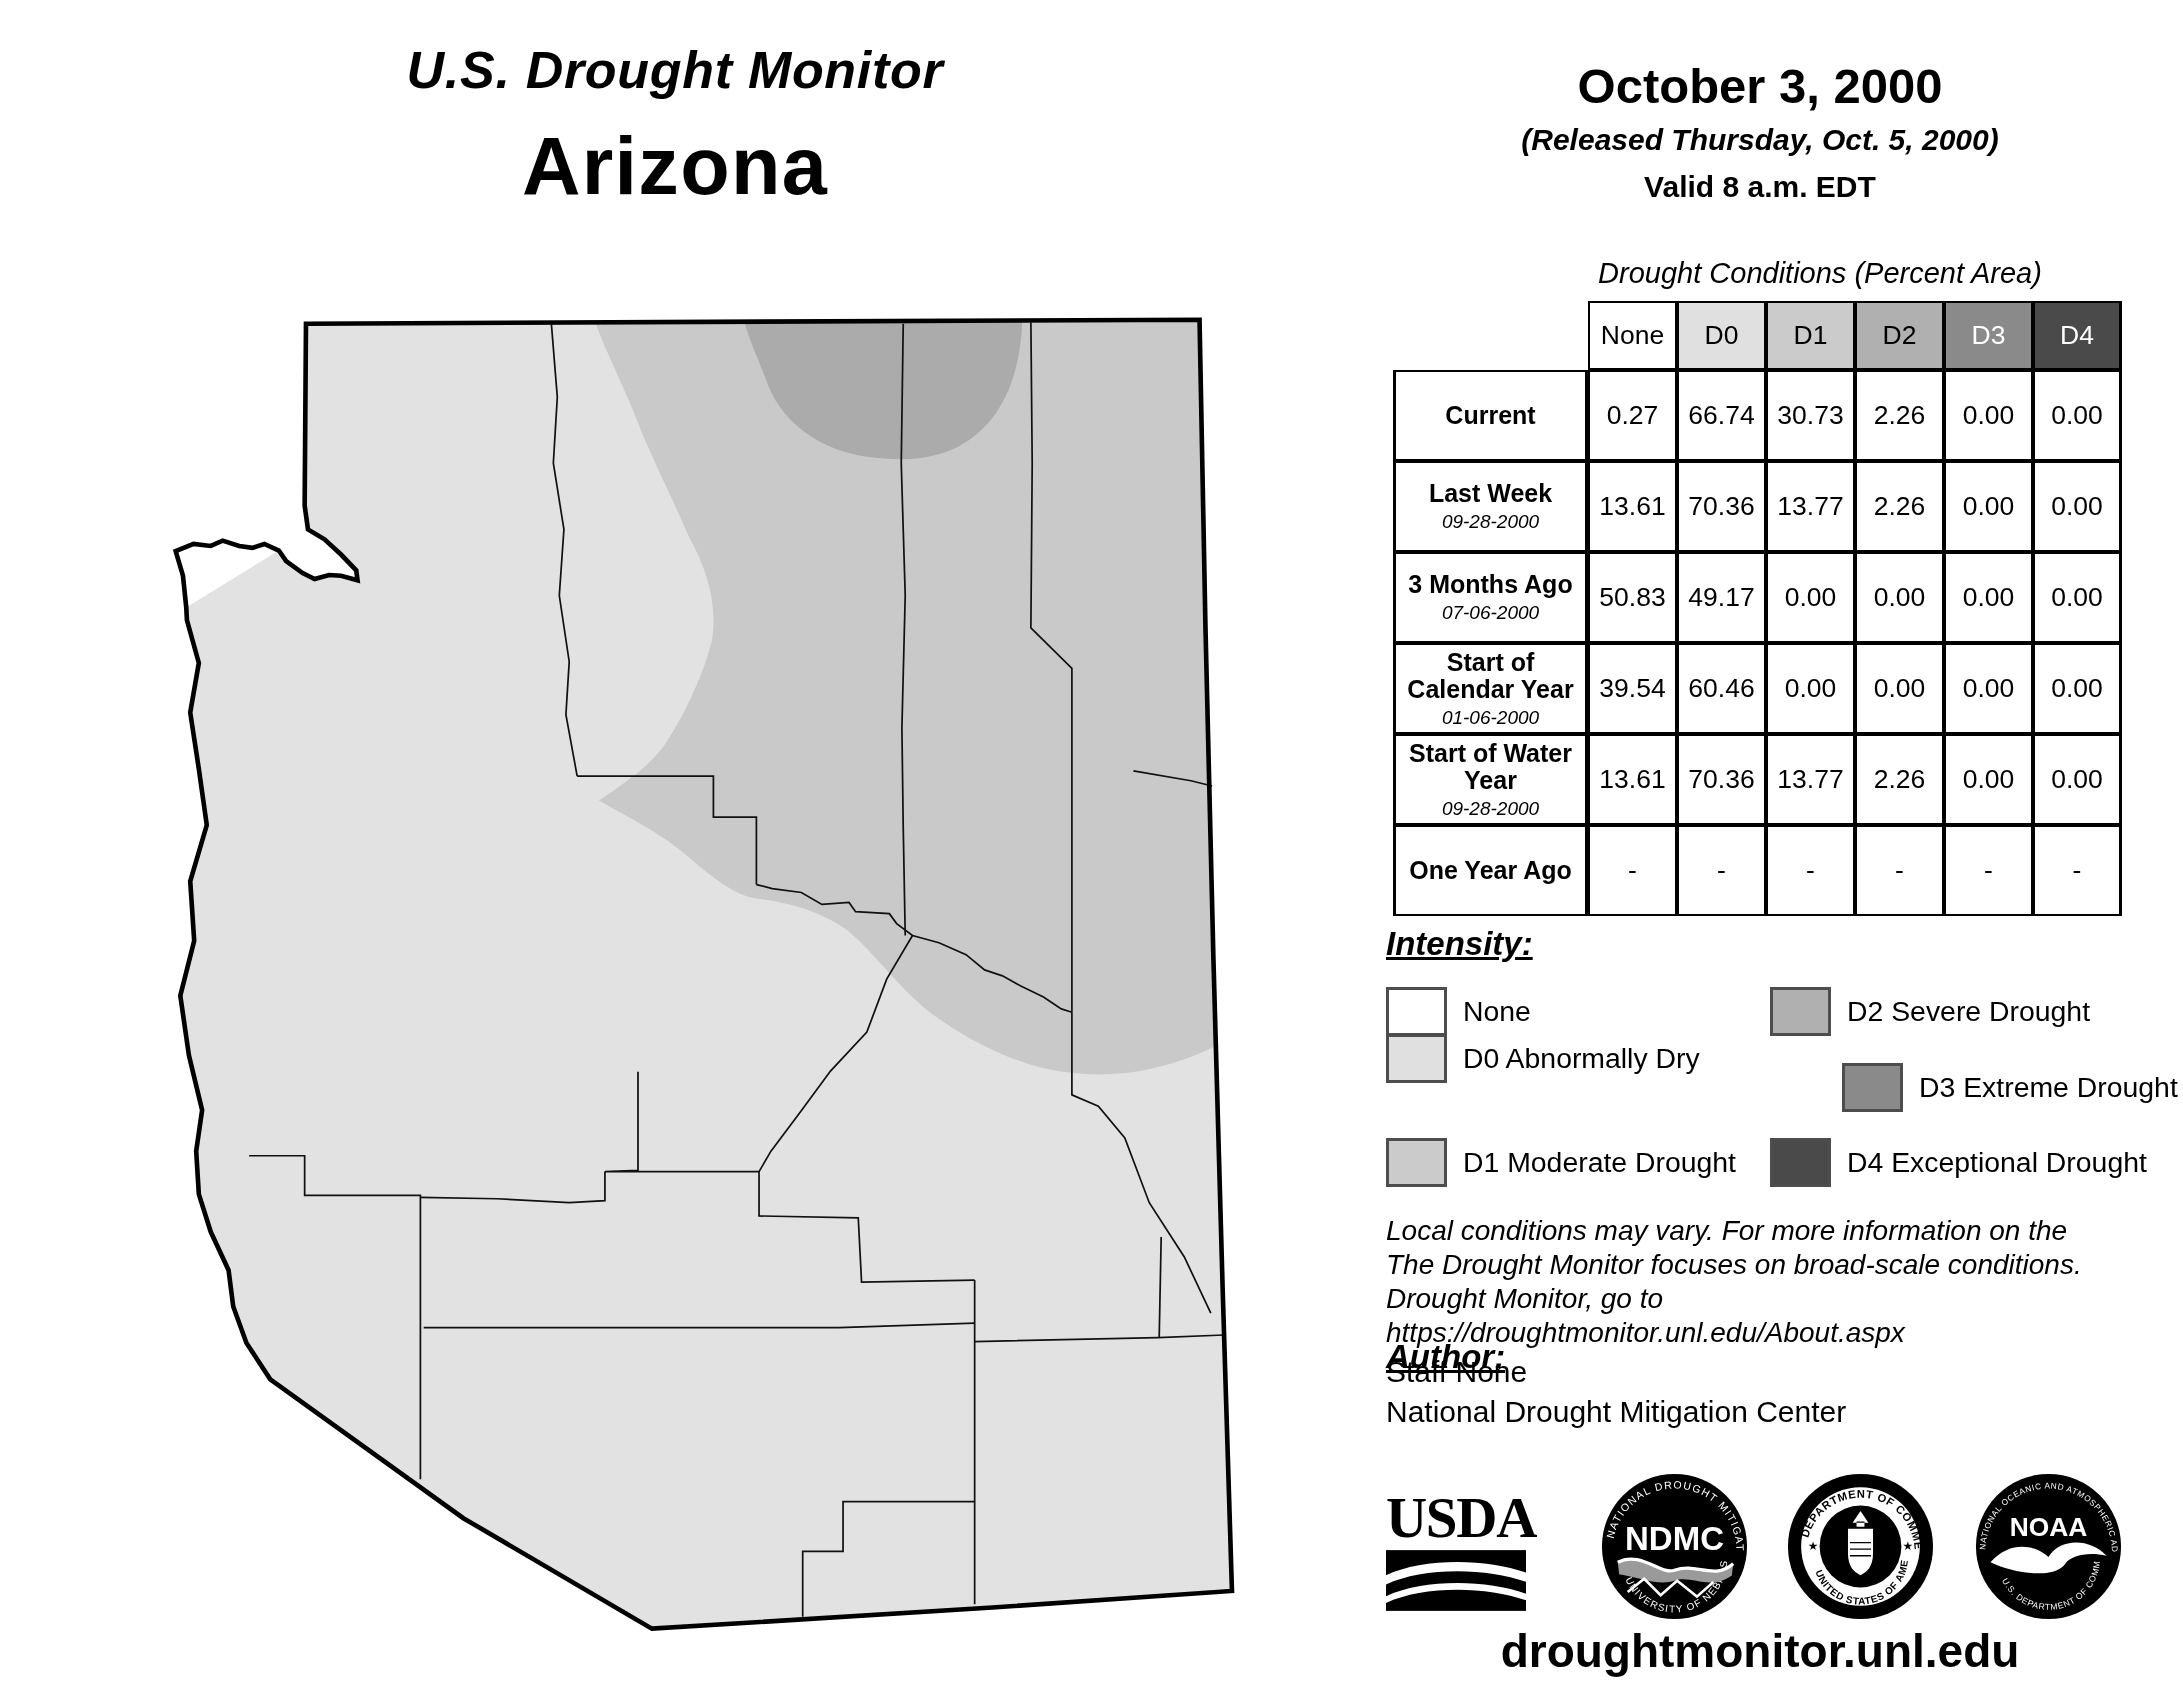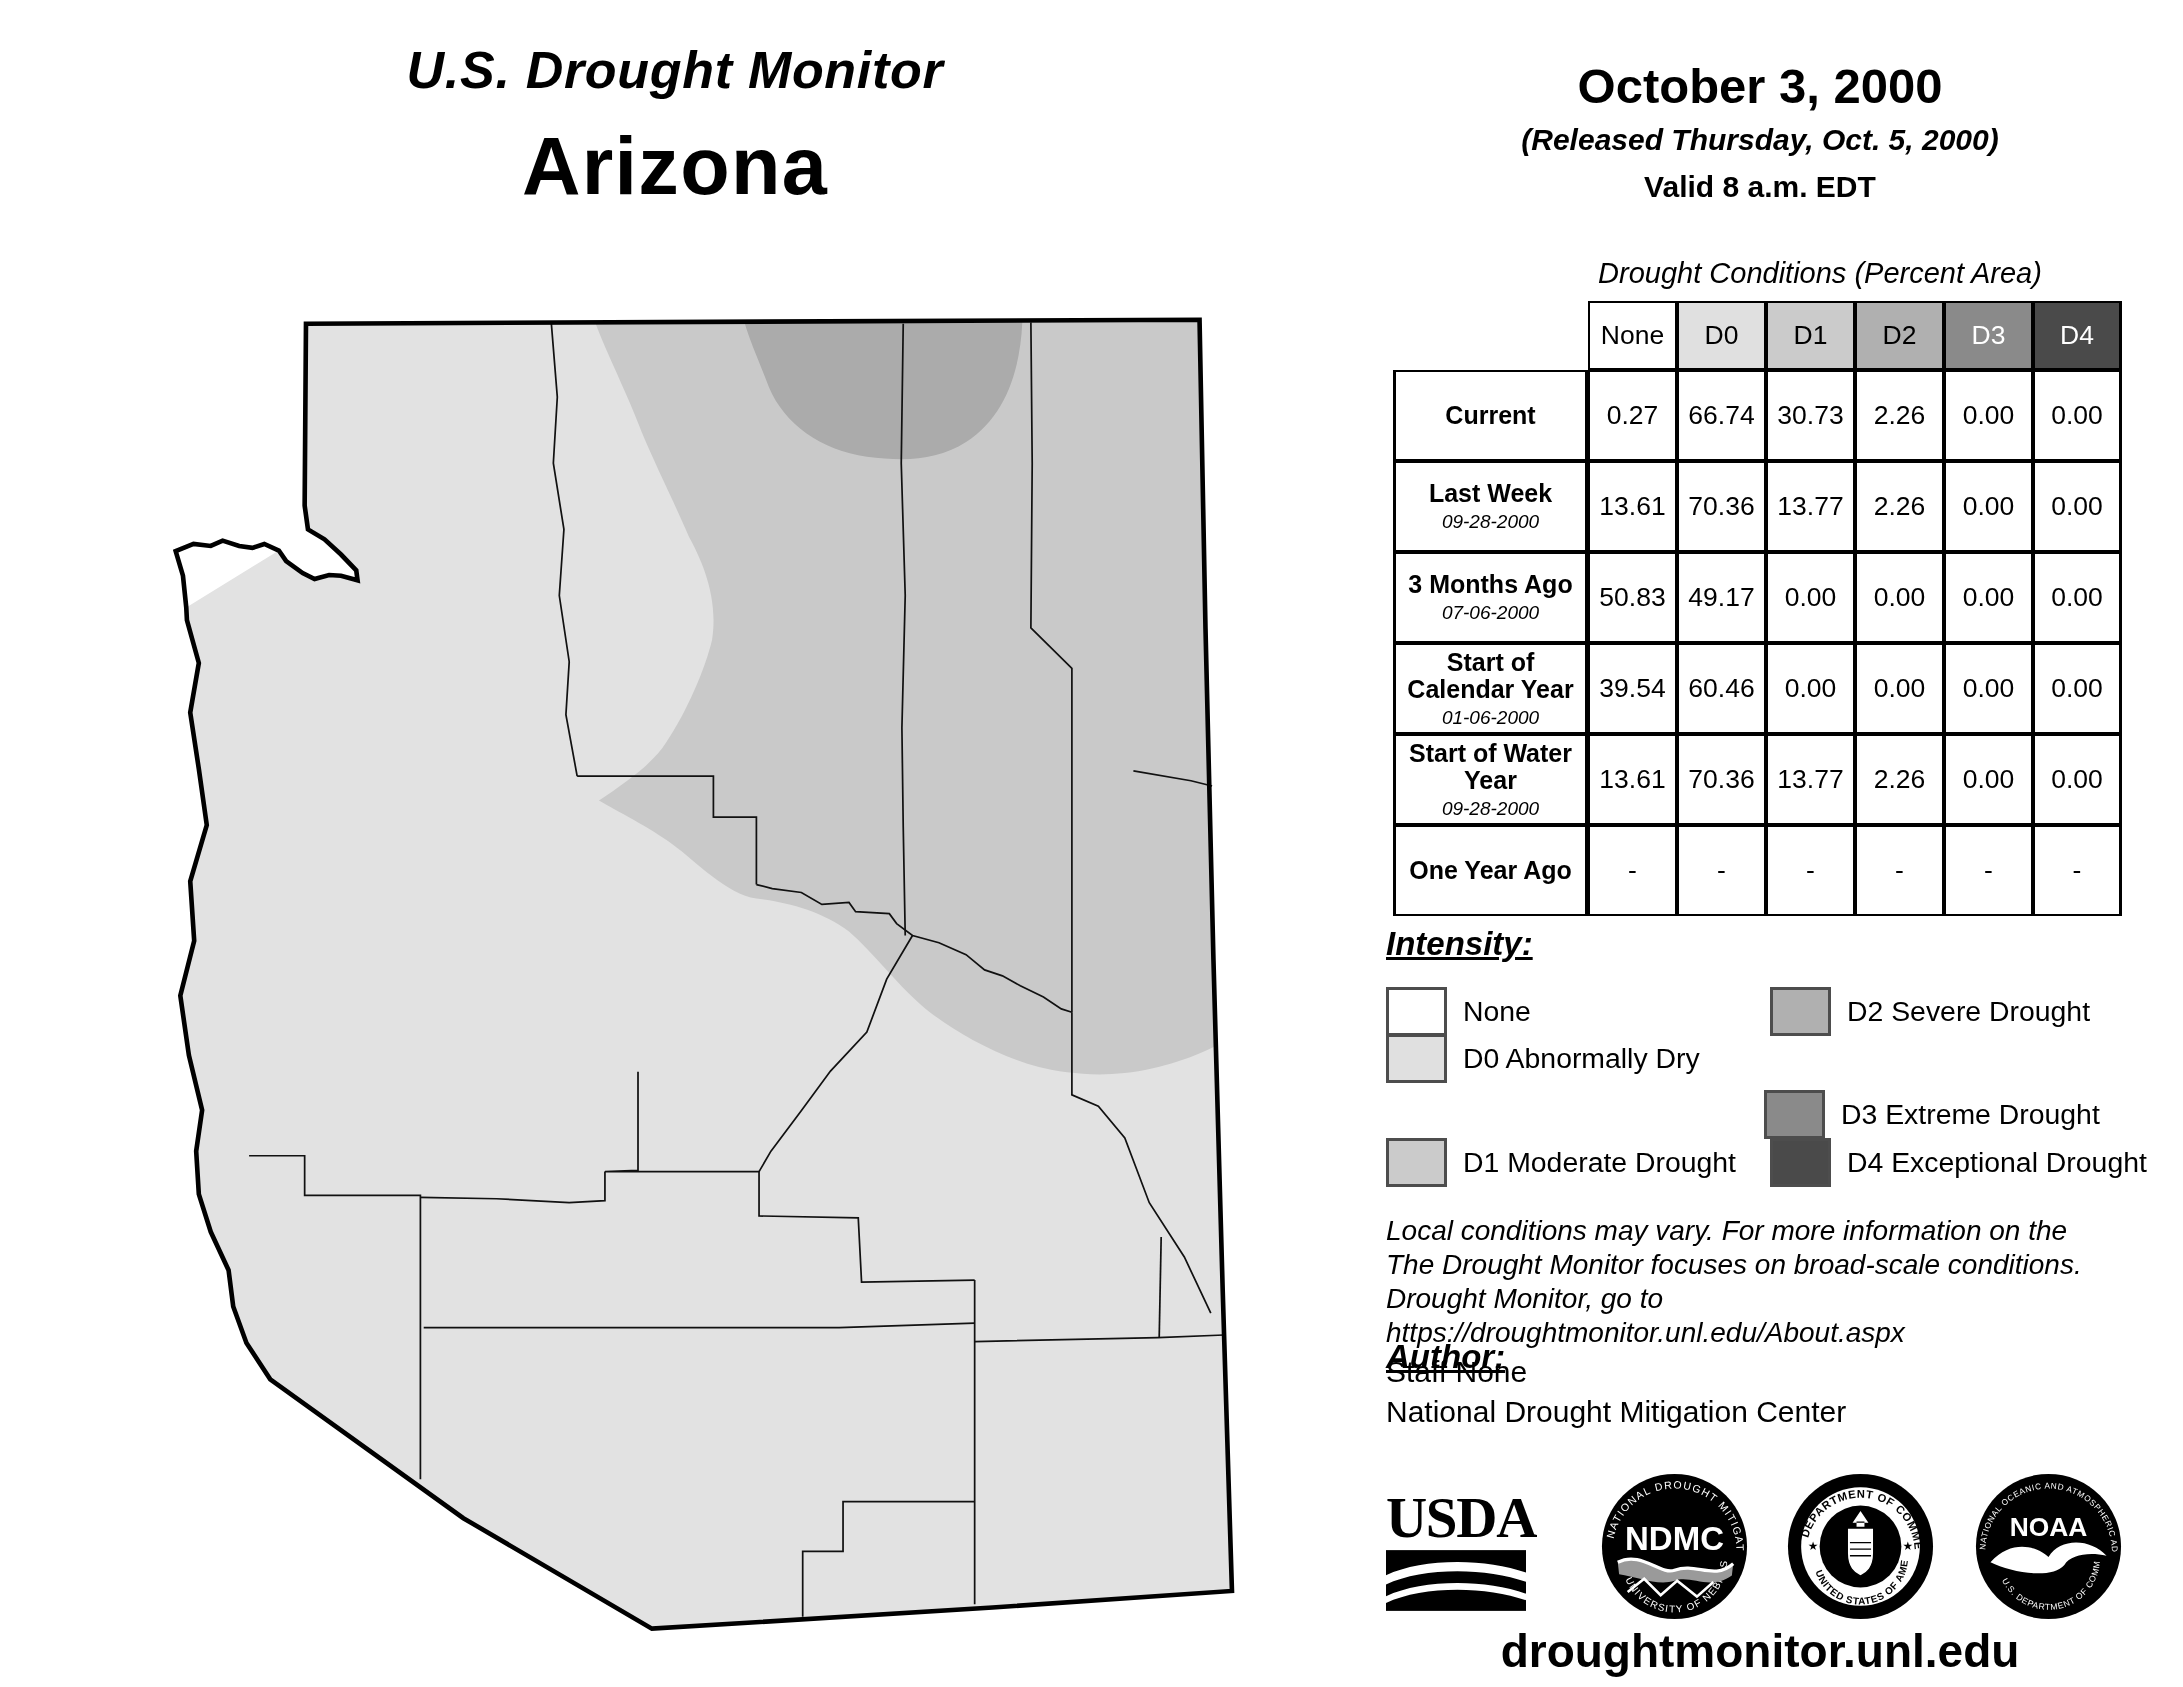--- a/index.html
+++ b/index.html
@@ -190,21 +190,21 @@
   <div class="leg-label">D0 Abnormally Dry</div>
 </div>
 <div class="leg-item" style="left:1386px;top:1138px;">
   <div class="chip" style="background-color: rgb(203, 203, 203);"></div>
   <div class="leg-label">D1 Moderate Drought</div>
 </div>
 <div class="leg-item" style="left:1770px;top:987px;">
   <div class="chip" style="background-color: rgb(176, 176, 176);"></div>
   <div class="leg-label">D2 Severe Drought</div>
 </div>
-<div class="leg-item" style="left:1764px;top:1063px;margin-top:27px;">
+<div class="leg-item" style="left:1842px;top:1063px;">
   <div class="chip" style="background-color: rgb(138, 138, 138);"></div>
   <div class="leg-label">D3 Extreme Drought</div>
 </div>
 <div class="leg-item" style="left:1770px;top:1138px;">
   <div class="chip" style="background-color: rgb(74, 74, 74);"></div>
   <div class="leg-label">D4 Exceptional Drought</div>
 </div>
 
 <div class="abs" id="disclaimer">
   <div>Local conditions may vary. For more information on the</div>

